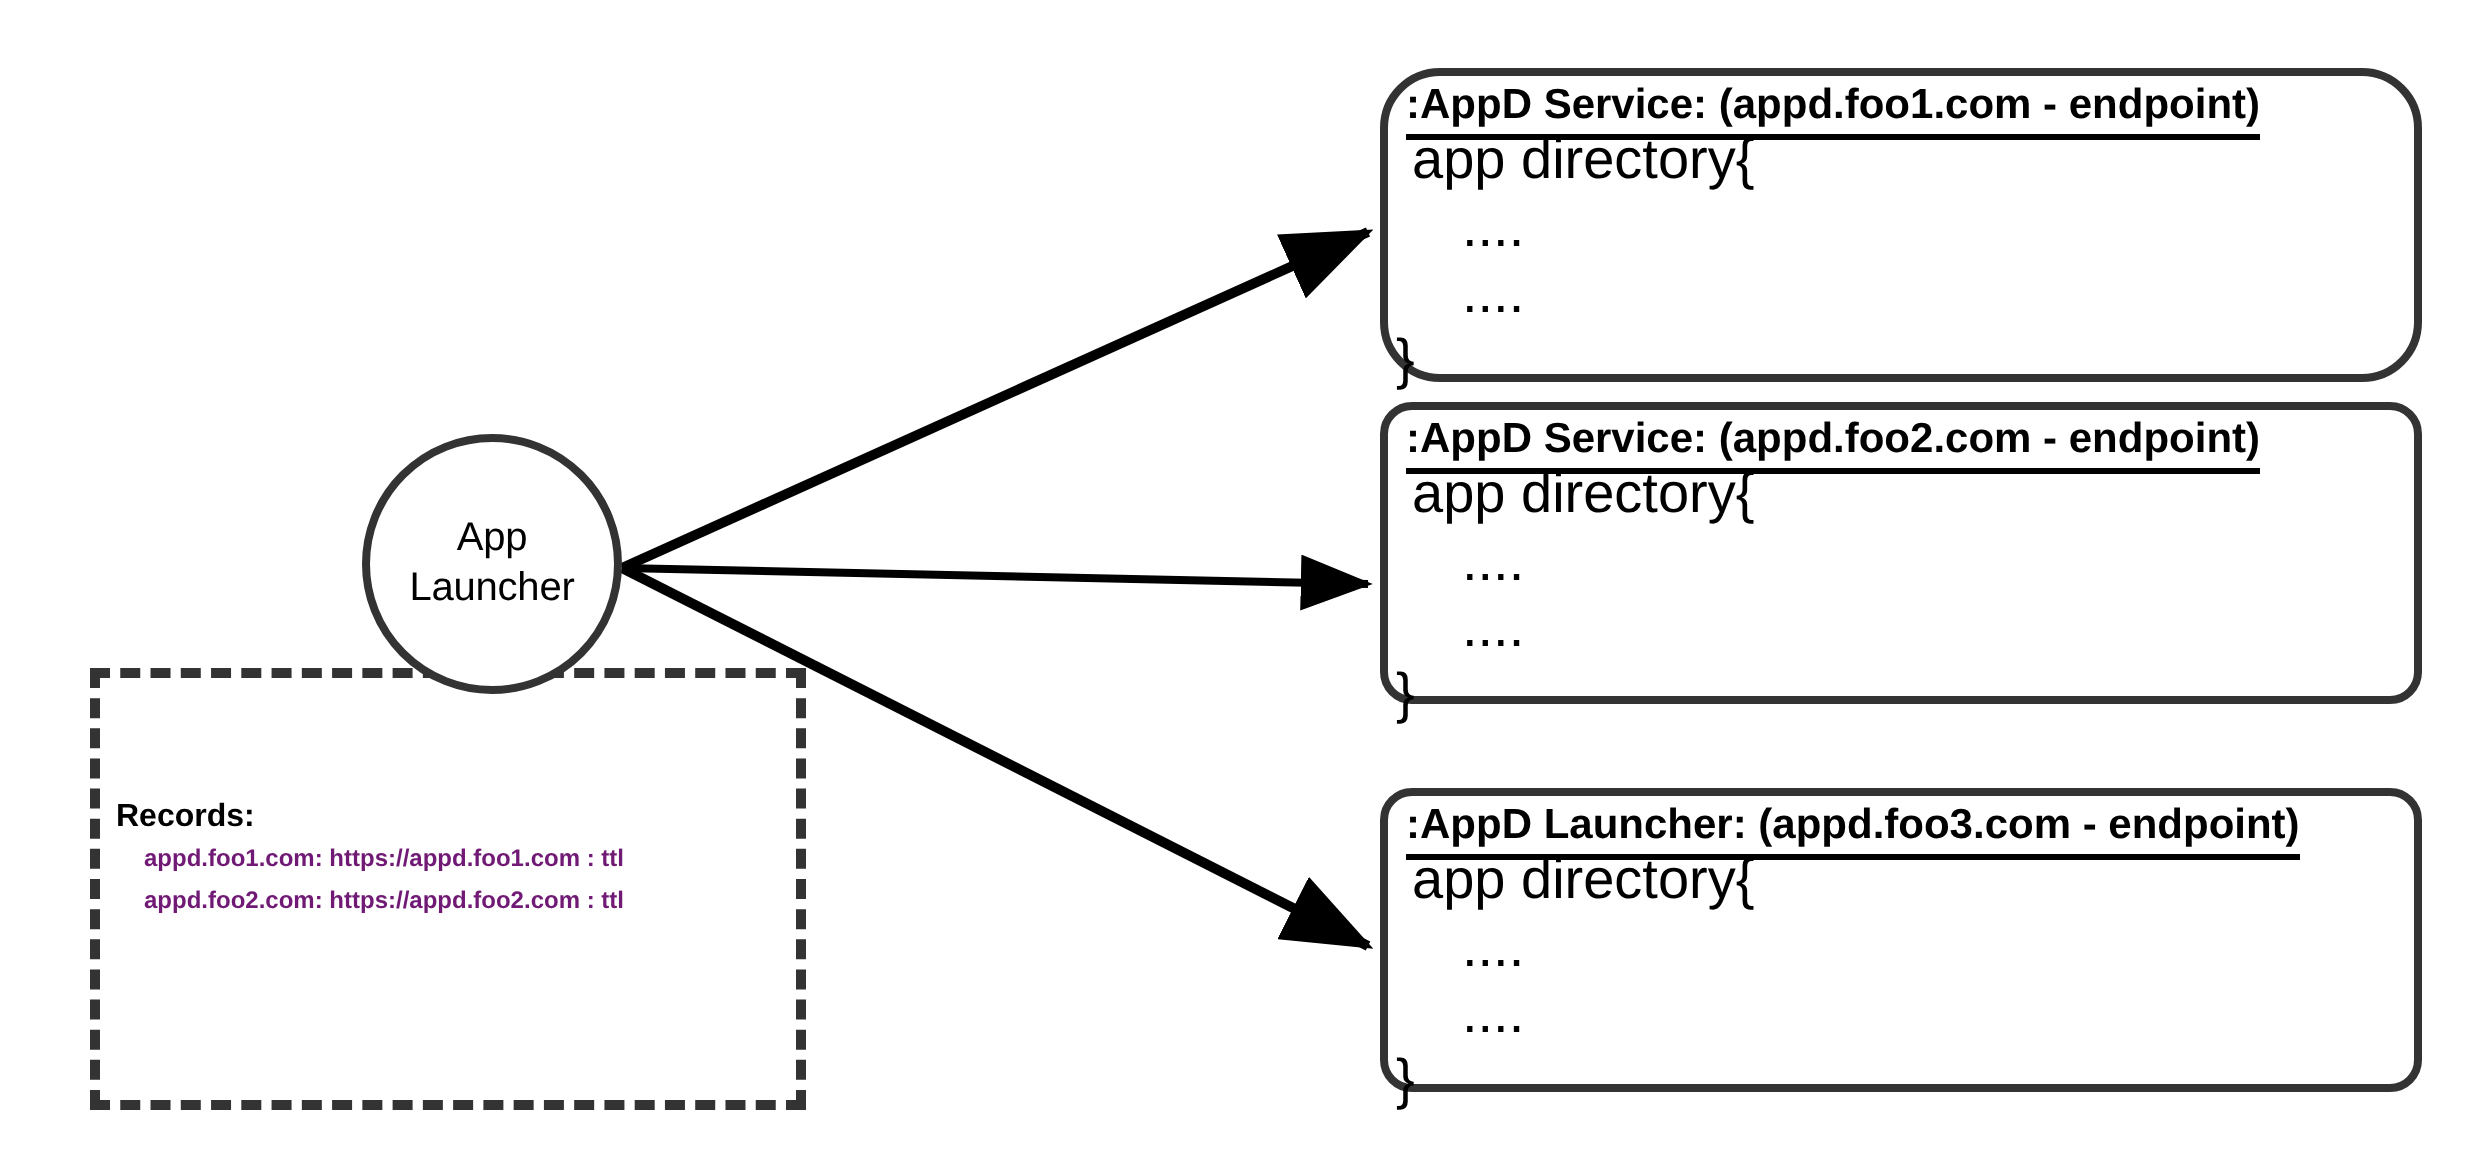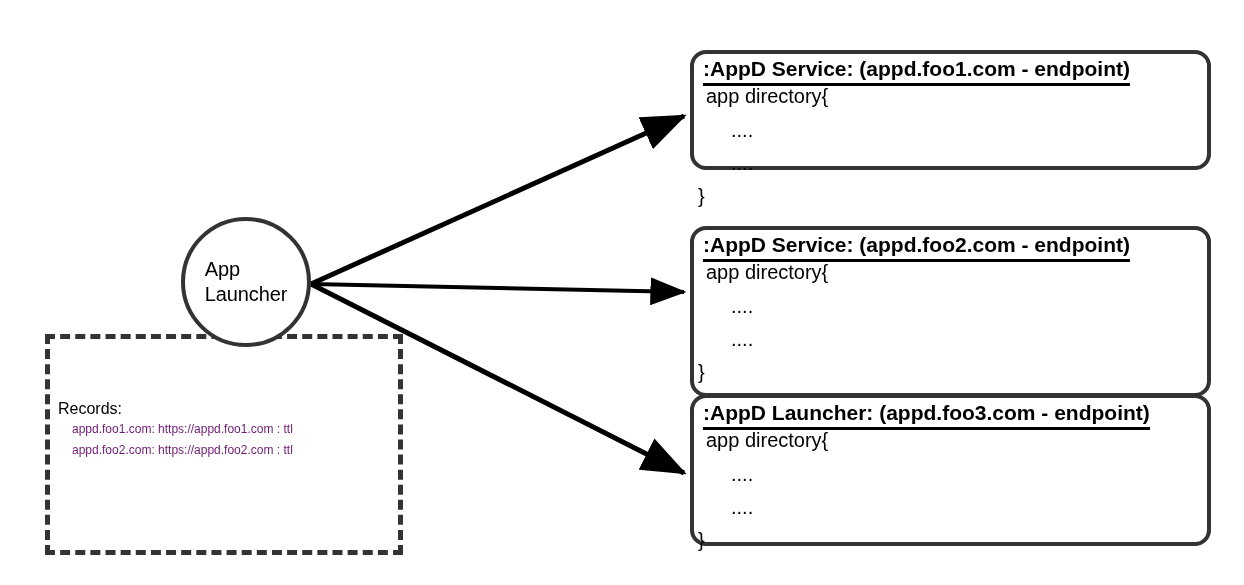--- a/index.html
+++ b/index.html
@@ -35,21 +35,21 @@
     border: 4px solid #333333;
     border-radius: 50%;
     background: #ffffff;
     box-sizing: border-box;
     display: flex;
     align-items: center;
     justify-content: center;
     z-index: 4;
   }
   .launcher-label {
-    text-align: left;
+    text-align: center;
     font-size: 20px;
     line-height: 25px;
     color: #000000;
     white-space: pre-line;
     letter-spacing: -0.1px;
   }
 
   
   .records-box {
     position: absolute;
@@ -60,20 +60,21 @@
     border: 5px dashed #333333;
     box-sizing: border-box;
     background: transparent;
     z-index: 2;
   }
   .records-inner {
     position: absolute;
     left: 8px;
     top: 60px;
     width: 348px;
+    font-weight: bold;
   }
   .records-title {
     font-size: 16px;
     line-height: 20px;
     color: #000000;
   }
   .records-list {
     margin: 0;
     padding: 0;
     list-style: none;
@@ -90,41 +91,41 @@
   .service-box {
     position: absolute;
     left: 690px;
     width: 521px;
     border: 4px solid #333333;
     border-radius: 16px;
     box-sizing: border-box;
     background: #ffffff;
     z-index: 3;
   }
-  .service-box.box1 { top: 50px;  height: 120px; }
-  .service-box.box2 { top: 226px; height: 171px; }
+  .service-box.box1 { top: 34px;  height: 157px; border-radius: 30px; }
+  .service-box.box2 { top: 201px; height: 151px; }
   .service-box.box3 { top: 394px; height: 152px; }
 
   .service-title {
     position: absolute;
     left: 9px;
     top: 2px;
     font-size: 21px;
     font-weight: bold;
     line-height: 26px;
     color: #000000;
     white-space: nowrap;
     border-bottom: 3px solid #000000;
     padding-bottom: 1px;
   }
   .service-body {
     position: absolute;
     left: 3px;
     top: 32px;
-    font-size: 20px;
+    font-size: 28px;
     line-height: 20px;
     color: #000000;
   }
   .service-body .line-open {
     display: block;
     padding-left: 9px;
     margin-bottom: 14px;
   }
   .service-body .line-dots {
     display: block;

